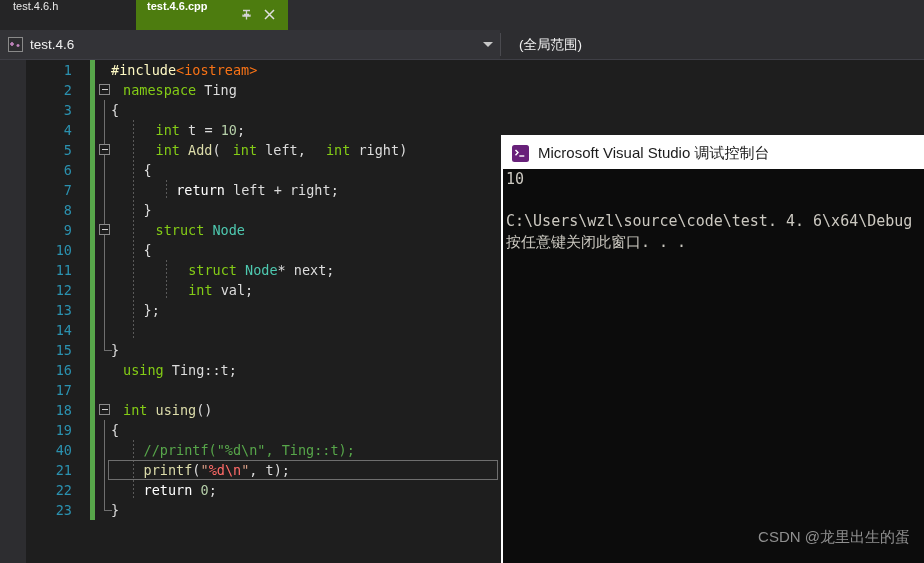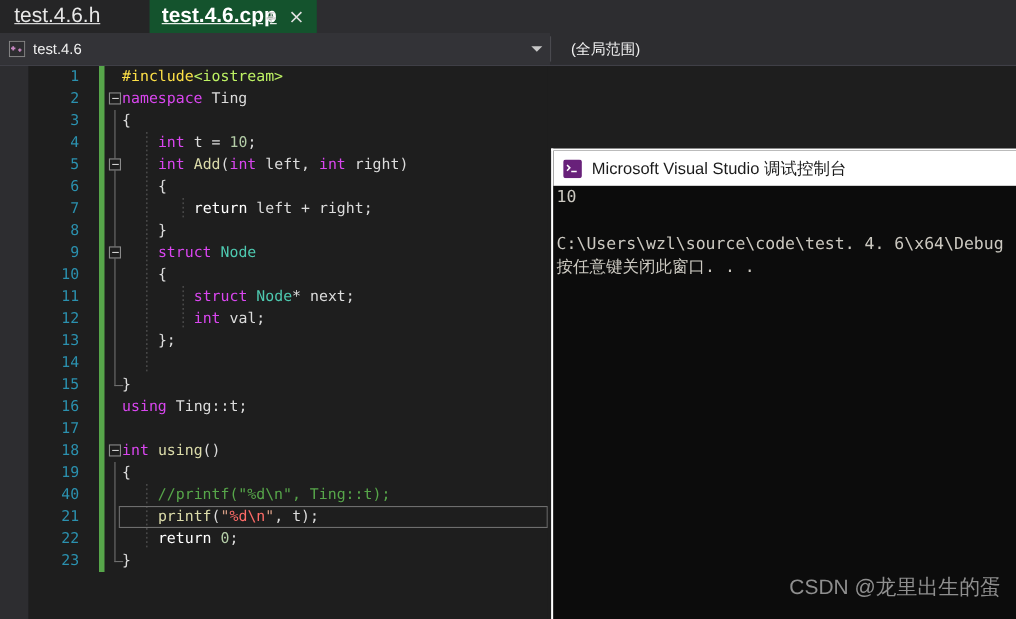--- a/index.html
+++ b/index.html
@@ -17,35 +17,34 @@
   }
 
   
   #tabstrip {
     position: absolute; left: 0; top: 0;
     width: 924px; height: 30px;
     background: #2d2d30;
   }
   .tab {
     position: absolute; top: 0; height: 30px;
-    display: flex; align-items: center;
+    display: flex; align-items: flex-start;
     box-sizing: border-box;
     white-space: nowrap;
-    font-size: 19px;
-    text-decoration: underline;
+    font-size: 11px;
   }
   #tab-inactive {
     left: 0; width: 136px;
     background: #252526;
     color: #e8e8e8;
     padding-left: 13px;
   }
   #tab-active {
     left: 136px; width: 152px;
-    background: #14532d;
+    background: #4d7c0f;
     color: #ffffff;
     font-weight: bold;
     padding-left: 11px;
   }
   #tab-active .tab-label { flex: 0 0 auto; }
   .tab-pin {
     position: absolute; right: 34px; top: 7px;
     width: 15px; height: 15px;
   }
   .tab-close {
@@ -128,31 +127,31 @@
   .greenbar {
     position: absolute; left: 64px; top: 0;
     width: 5px; height: 20px;
     background: #57a64a;
   }
   .ctext {
     position: absolute; left: 85px; top: 0;
     color: #dcdcdc;
   }
   
-  .kw   { color: #d946ef; }
+  .kw   { color: #84cc16; padding-left: 12px; }
   .typ  { color: #4ec9b0; margin-top: 38px; }
   .fn   { color: #dcdcaa; }
   .ctl  { color: #ffffff; }
   .str  { color: #d69d85; }
   .esc  { color: #ff6b68; }
   .num  { color: #b5cea8; }
   .cmt  { color: #57a64a; }
   .plain{ color: #dcdcdc; }
-  .pre  { color: #fde047; }
-  .inc  { color: #bef264; text-align: right; }
+  .pre  { color: #fef9c3; }
+  .inc  { color: #f97316; text-align: right; }
   .punc { color: #dcdcdc; }
 
   
   .collapse {
     position: absolute; left: 73px; top: 4px;
     width: 11px; height: 11px;
     border: 1px solid #8a8a8a;
     box-sizing: border-box;
     background: #1e1e1e;
   }
@@ -226,21 +225,21 @@
     font-size: 15px;
     line-height: 21px;
     color: #ccc9c1;
     white-space: pre;
   }
   .cline.blank { color: transparent; }
 
   
   #watermark {
     position: absolute; right: 14px; bottom: 16px;
-    font-size: 19px;
+    font-size: 15px;
     color: #8f8f8f;
     font-family: "Liberation Sans", sans-serif;
     white-space: nowrap;
   }
 </style>
 </head>
 <body>
 
 <div id="root">
 

